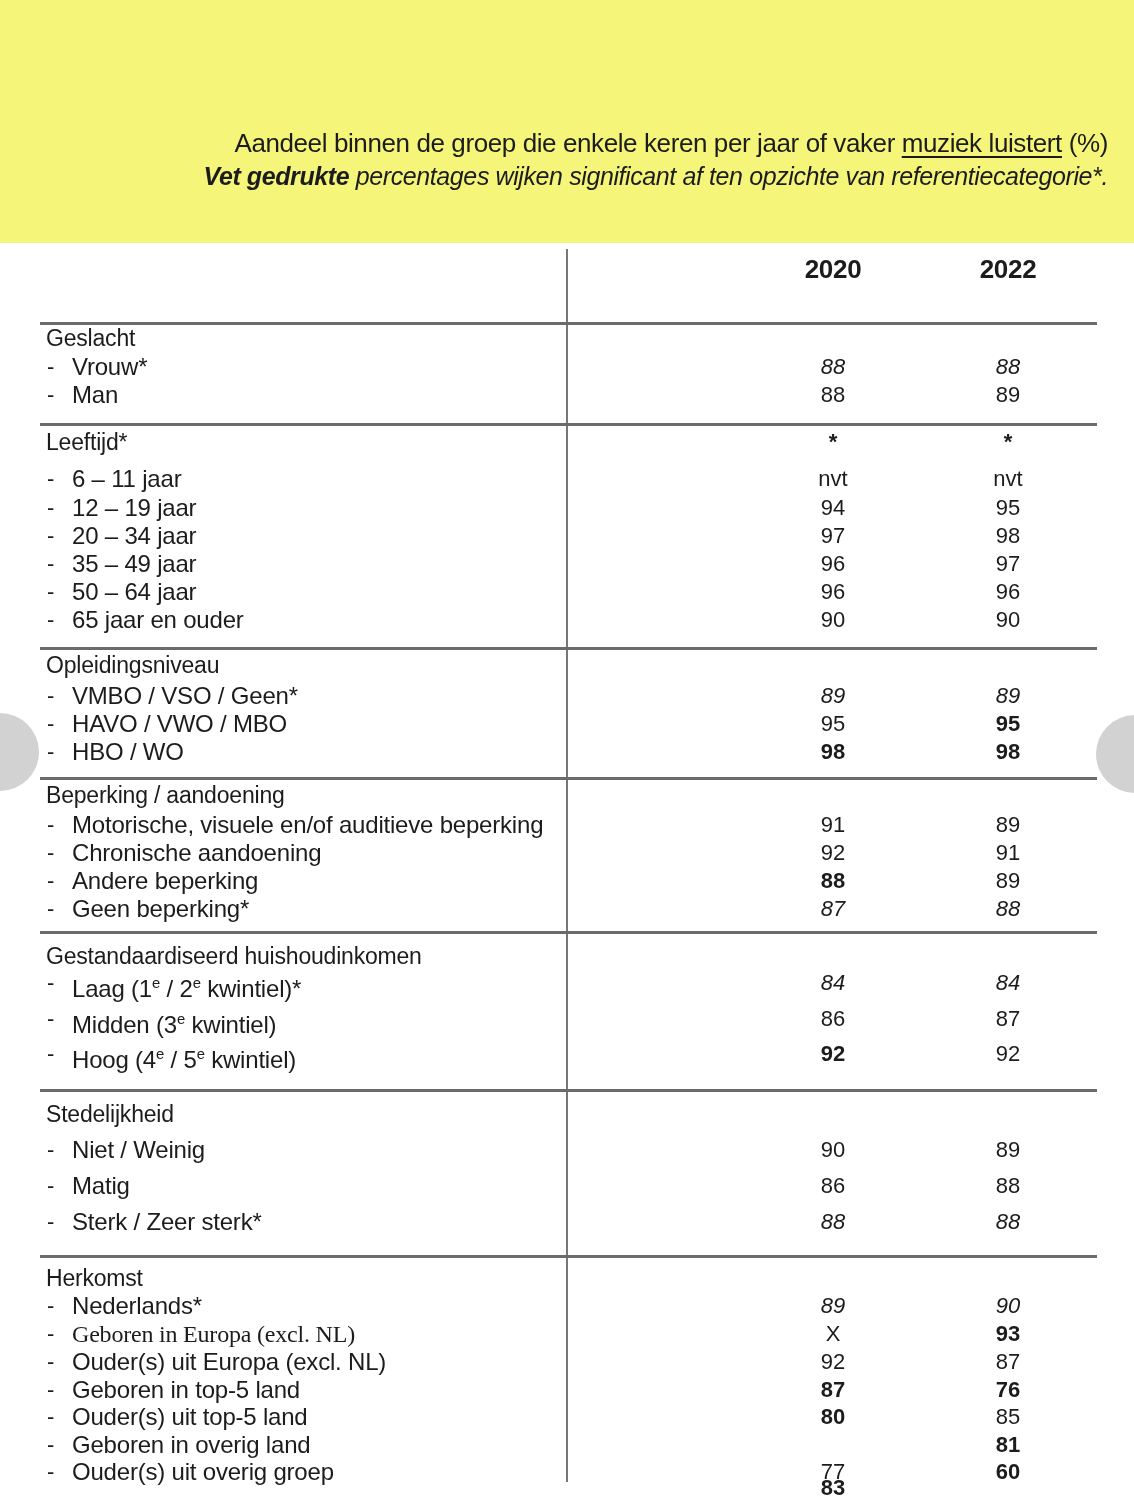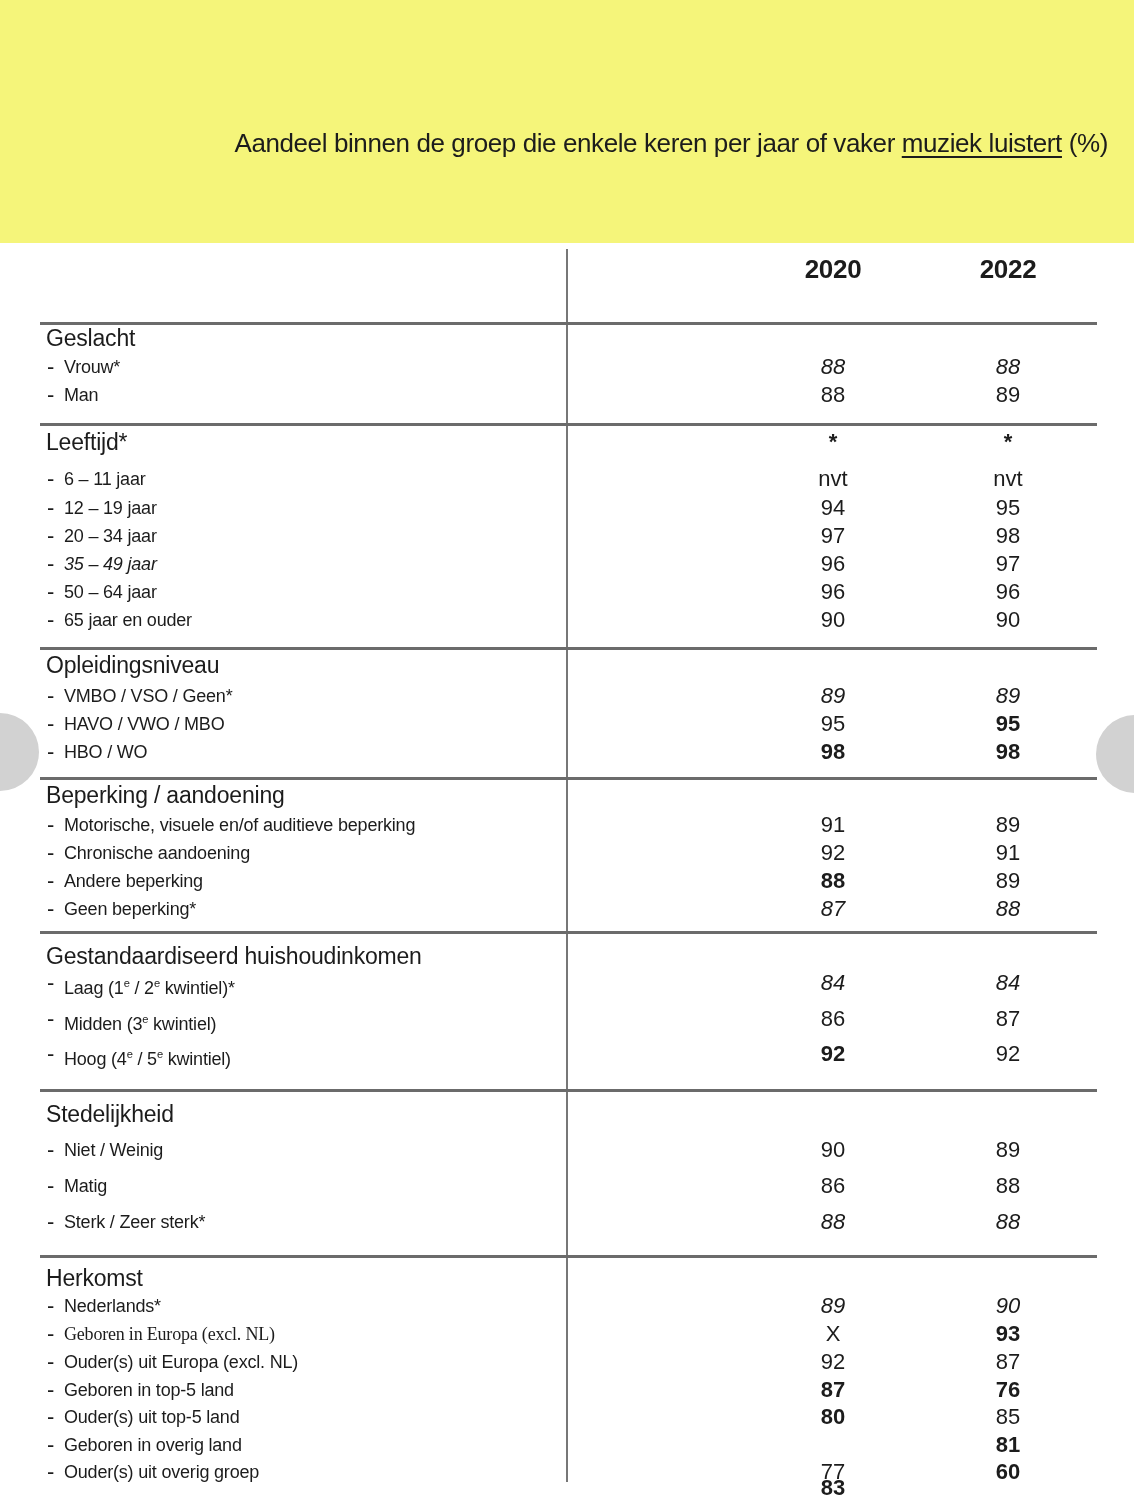--- a/index.html
+++ b/index.html
@@ -64,39 +64,40 @@
   .group-header {
     position: absolute; left: 46px;
     font-size: 23px; font-weight: 400; line-height: 26px;
     letter-spacing: -0.2px; white-space: nowrap;
   }
   .row-dash {
     position: absolute; left: 47px;
     font-size: 22px; line-height: 26px;
   }
   .row-label {
-    position: absolute; left: 64px;
-    font-size: 18px; line-height: 26px; letter-spacing: -0.2px;
+    position: absolute; left: 72px;
+    font-size: 24px; line-height: 26px; letter-spacing: -0.2px;
     white-space: nowrap;
   }
   .row-label sup { font-size: 0.62em; }
   .cell {
     position: absolute; width: 140px; text-align: center;
     font-size: 22px; line-height: 26px;
   }
   .cell.italic { font-style: italic; }
   .cell.bold { font-weight: 700; }
   .cell.hdr-star { font-weight: 700; }
 </style>
 </head>
 <body>
 
 <div class="band">
   <div class="subtitle">
     <div class="line1"><span>Aandeel binnen de groep die enkele keren per jaar of vaker </span><span class="ul">muziek luistert</span><span> (%)</span></div>
+    <div class="line2"><span class="bi">Vet gedrukte</span><span> percentages wijken significant af ten opzichte van referentiecategorie*.</span></div>
   </div>
 </div>
 
 <div class="edge-circle edge-left"></div>
 <div class="edge-circle edge-right"></div>
 
 <div>
   <div class="vline"></div>
   <div class="col-header" style="left:763px">2020</div>
   <div class="col-header" style="left:938px">2022</div>
@@ -121,21 +122,21 @@
       <div class="cell " style="top: 466px; left: 938px;">nvt</div>
       <div class="row-dash" style="top: 495px;">-</div>
       <div class="row-label" style="top: 495px;">12 – 19 jaar</div>
       <div class="cell " style="top: 495px; left: 763px;">94</div>
       <div class="cell " style="top: 495px; left: 938px;">95</div>
       <div class="row-dash" style="top: 523px;">-</div>
       <div class="row-label" style="top: 523px;">20 – 34 jaar</div>
       <div class="cell " style="top: 523px; left: 763px;">97</div>
       <div class="cell " style="top: 523px; left: 938px;">98</div>
       <div class="row-dash" style="top: 551px;">-</div>
-      <div class="row-label" style="top: 551px; font-style: italic;">35 – 49 jaar</div>
+      <div class="row-label" style="top: 551px;">35 – 49 jaar</div>
       <div class="cell " style="top: 551px; left: 763px;">96</div>
       <div class="cell " style="top: 551px; left: 938px;">97</div>
       <div class="row-dash" style="top: 579px;">-</div>
       <div class="row-label" style="top: 579px;">50 – 64 jaar</div>
       <div class="cell " style="top: 579px; left: 763px;">96</div>
       <div class="cell " style="top: 579px; left: 938px;">96</div>
       <div class="row-dash" style="top: 607px;">-</div>
       <div class="row-label" style="top: 607px;">65 jaar en ouder</div>
       <div class="cell " style="top: 607px; left: 763px;">90</div>
       <div class="cell " style="top: 607px; left: 938px;">90</div>

